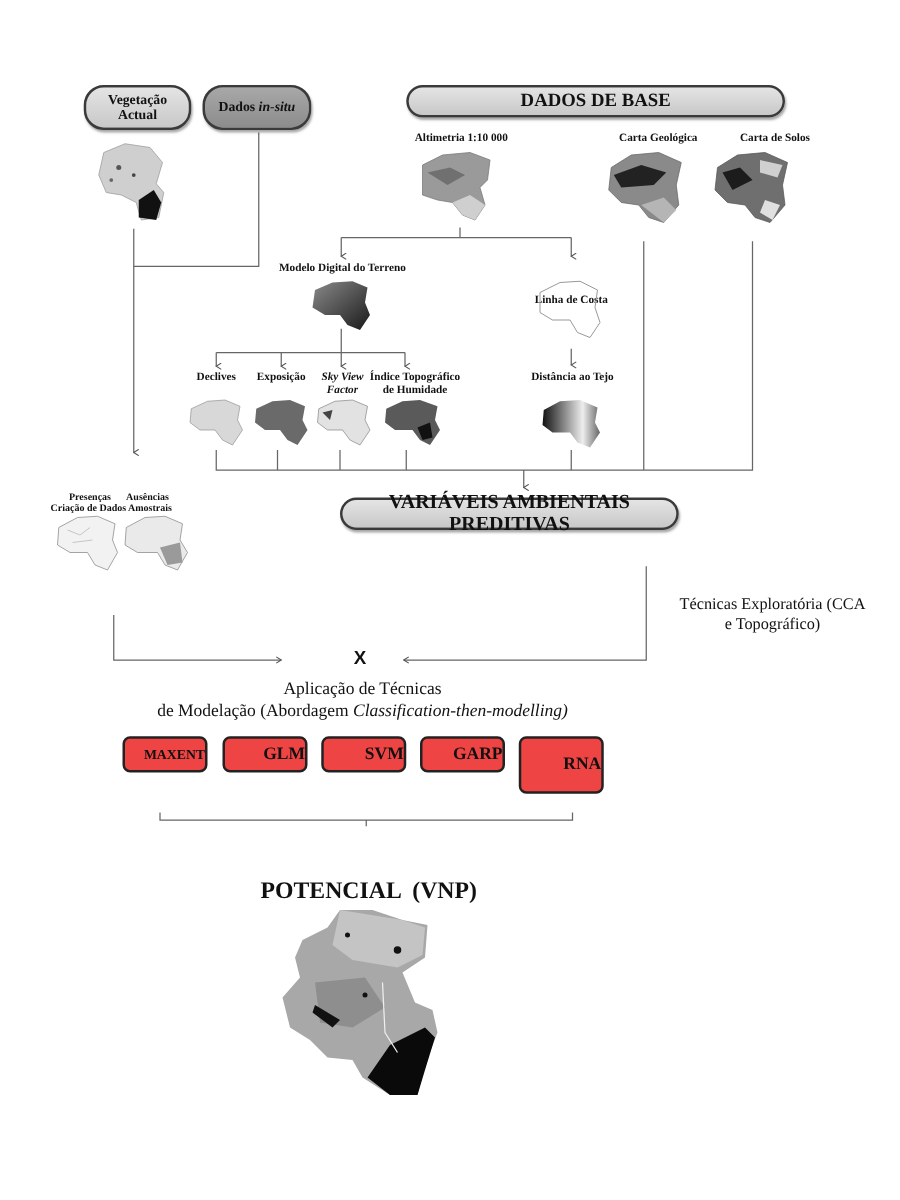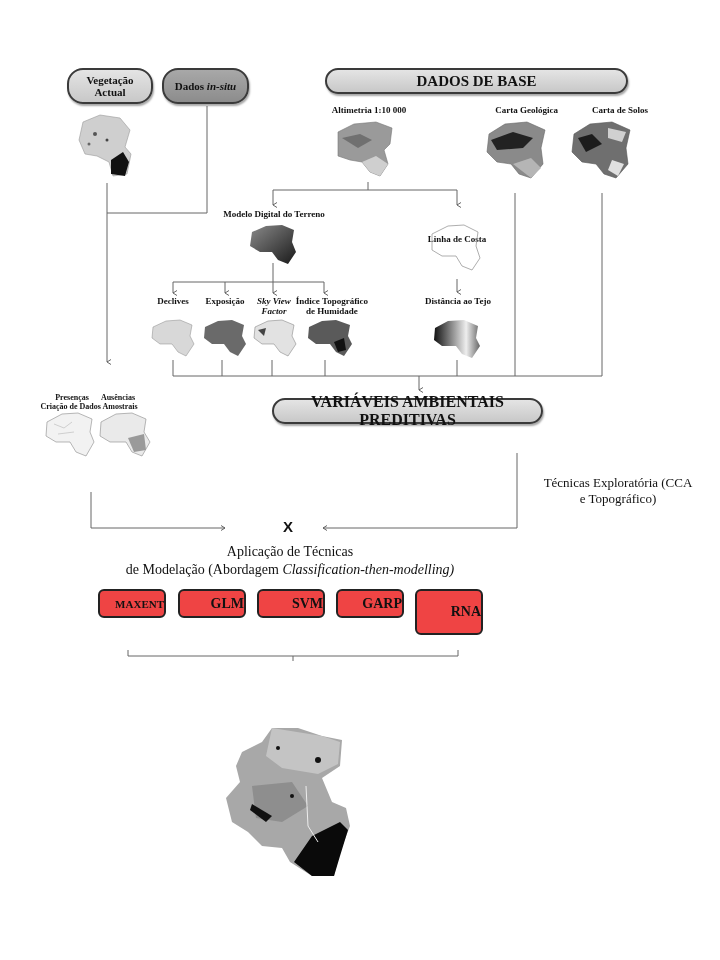--- a/index.html
+++ b/index.html
@@ -201,20 +201,21 @@
   </div>
 <div class="tech" style="left:336px;top:589px;width:68px;height:29px;padding-left:28px;">
     <span>GARP</span>
   </div>
 <div class="tech" style="left:415px;top:589px;width:68px;height:46px;">
     <span>RNA</span>
   </div>
 
 <div class="plain" style="left:160px;top:680px;width:270px;font-weight:bold;font-size:19px;line-height:1.15;">
   <br>
+  <span style="white-space:pre;">POTENCIAL  (VNP)</span>
 </div>
 
 <svg class="map" style="left:222px;top:726px" width="138" height="156" viewBox="0 0 138 156">
   <path d="M20,26 L40,16 L50,2 L76,2 L100,10 L120,14 L118,40 L100,52 L110,76 L124,82 L128,100 L118,126 L112,150 L90,150 L68,136 L60,122 L40,120 L26,106 L10,96 L4,72 L18,56 L14,40 Z" fill="#a8a8a8"></path>
   <path d="M50,2 L100,10 L118,16 L116,38 L96,48 L60,42 L44,30 Z" fill="#c4c4c4"></path>
   <path d="M30,60 L70,56 L86,80 L60,96 L34,92 Z" fill="#8e8e8e"></path>
   <path d="M90,110 L118,96 L126,104 L118,130 L112,150 L90,150 L72,136 Z" fill="#0a0a0a"></path>
   <path d="M30,78 L50,90 L44,96 L28,84 Z" fill="#111"></path>
   <circle cx="56" cy="22" r="2" fill="#111"></circle>
     <circle cx="96" cy="34" r="3" fill="#111"></circle>

